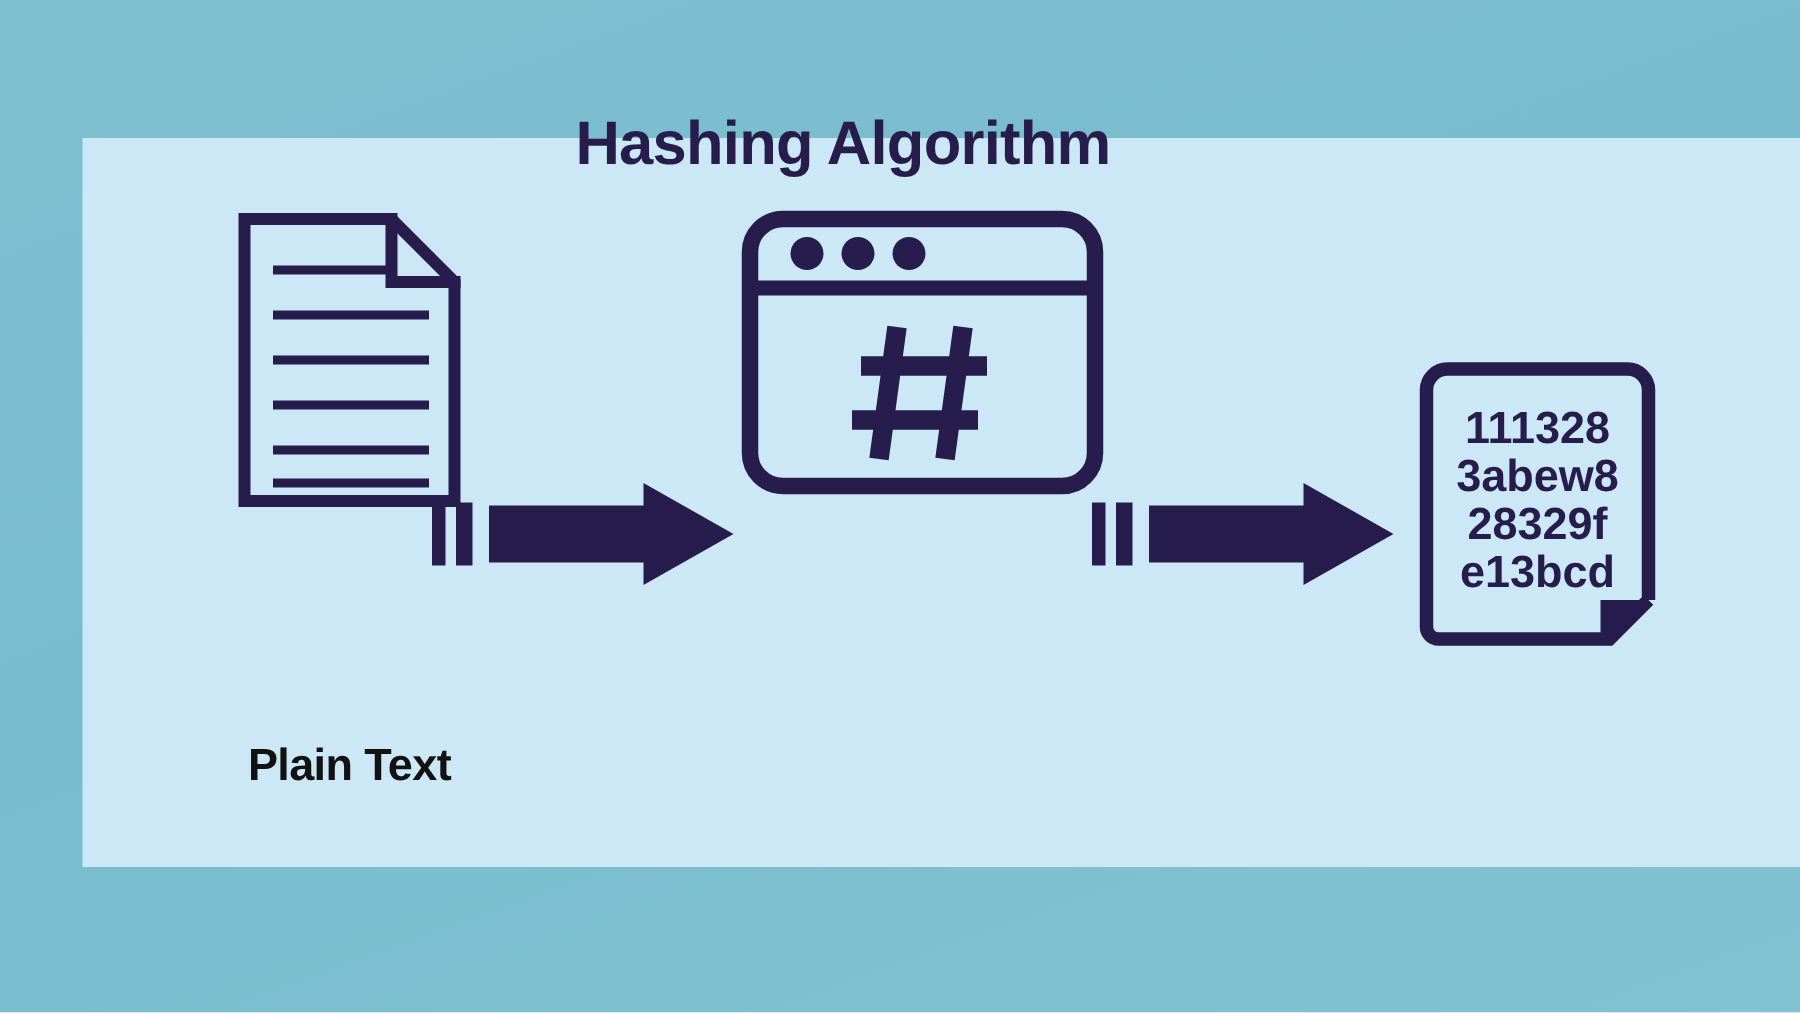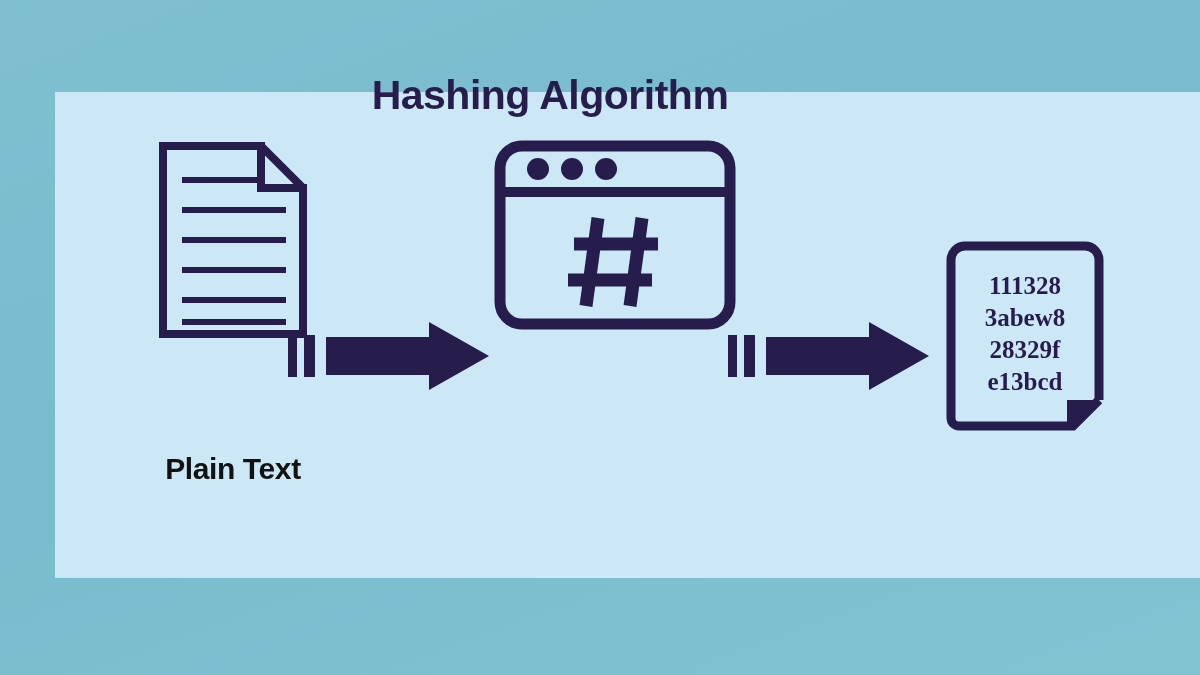--- a/index.html
+++ b/index.html
@@ -18,21 +18,21 @@
   #panel {
     position: absolute;
     left: 55px;
     top: 92px;
     width: 1145px;
     height: 486px;
     background: #cce8f6;
   }
   #title {
     position: absolute;
-    left: 0;
+    left: 12px;
     top: 72px;
     width: 1100px;
     text-align: center;
     font-size: 41px;
     font-weight: bold;
     letter-spacing: -0.5px;
     color: #261d4d;
     white-space: nowrap;
   }
 
@@ -66,41 +66,40 @@
     width: 160px;
     height: 192px;
     display: flex;
     flex-direction: column;
     justify-content: center;
     align-items: center;
     padding-bottom: 4px;
     box-sizing: border-box;
   }
   #out-lines .hline {
-    font-size: 25px;
+    font-size: 30px;
     font-weight: bold;
     line-height: 32px;
     color: #261d4d;
     letter-spacing: 0px;
     white-space: nowrap;
-    font-family: Liberation Serif, serif;
   }
 
   
   .caption {
     position: absolute;
     top: 452px;
     width: 360px;
     text-align: center;
     font-size: 30px;
     font-weight: bold;
     letter-spacing: -0.4px;
     white-space: nowrap;
   }
-  #cap-1 { left: 53px;  color: #121212; }
+  #cap-1 { left: 53px;  color: #121212; margin-top: 42px; }
   #cap-2 { left: 441px; color: #2c2258; }
   #cap-3 { left: 837px; color: #2c2258; }
 </style>
 </head>
 <body>
 
 <div id="stage">
 
   <div id="panel"></div>
 

